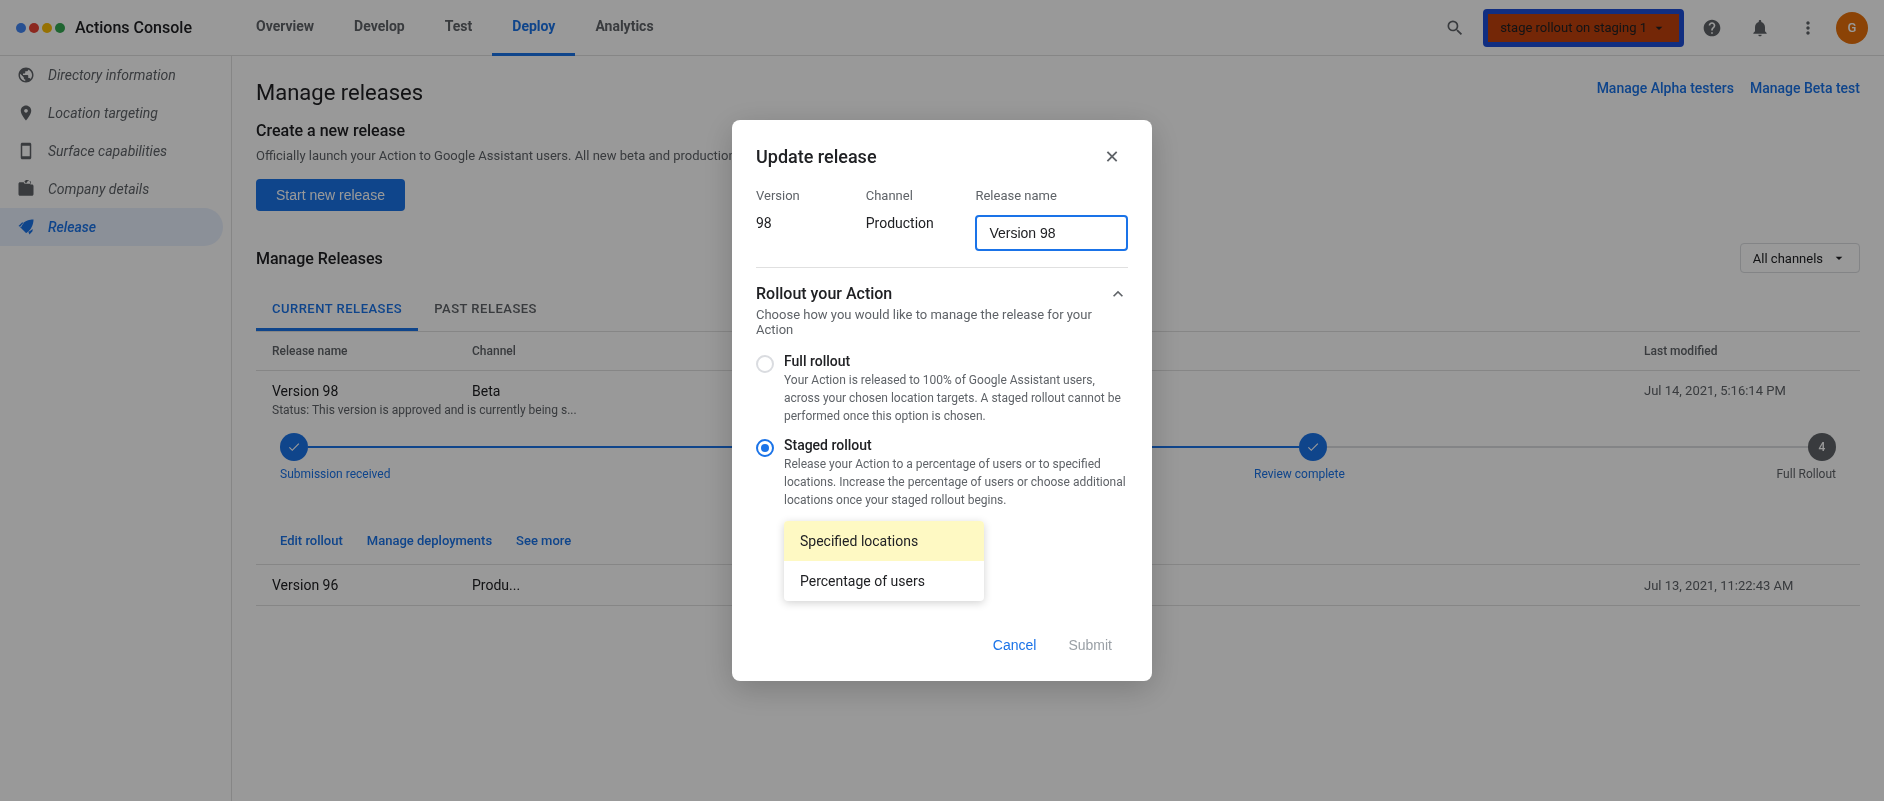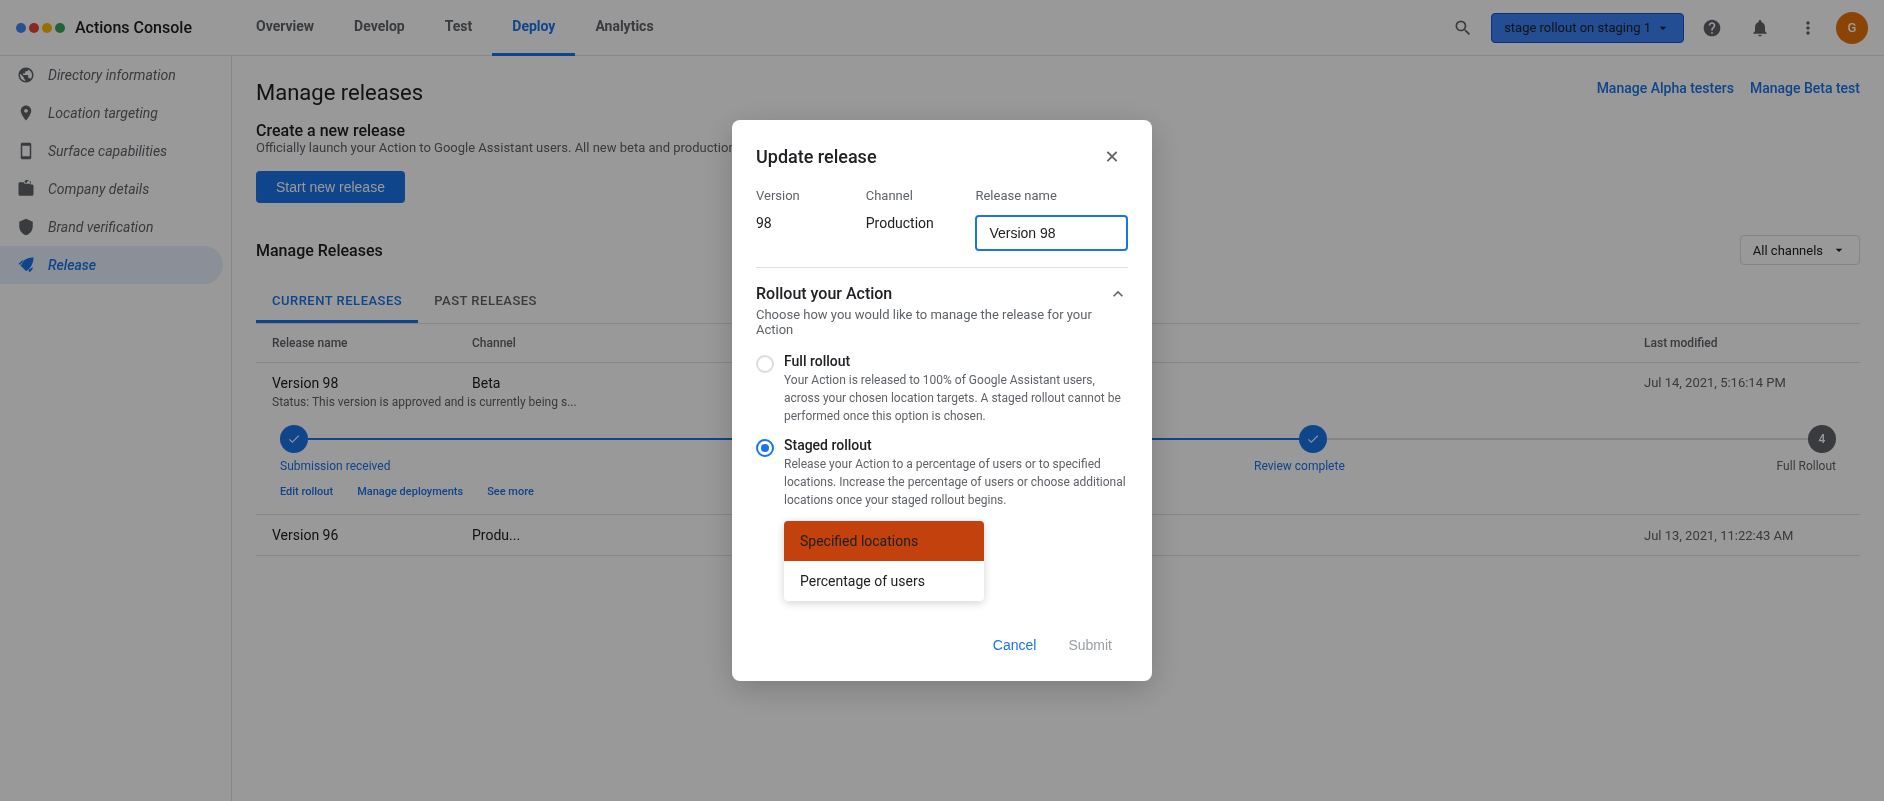--- a/index.html
+++ b/index.html
@@ -22,22 +22,22 @@
     .nav-tabs { display: flex; align-items: center; gap: 0; flex: 1; }
     .nav-tab {
       padding: 0 20px; height: 56px; display: flex; align-items: center;
       font-size: 14px; color: #5f6368; cursor: pointer; border-bottom: 3px solid transparent;
       font-weight: 700;
     }
     .nav-tab.active { color: #1a73e8; border-bottom: 3px solid #1a73e8; }
     .nav-right { display: flex; align-items: center; gap: 8px; margin-left: auto; }
     .nav-dropdown {
       display: flex; align-items: center; gap: 4px; padding: 6px 12px;
-      border: 1px solid #1d4ed8; border-radius: 4px; font-size: 13px; cursor: pointer;
-      background: #3b82f6; color: #202124;
+      border: 5px solid #1d4ed8; border-radius: 4px; font-size: 13px; cursor: pointer;
+      background: #c2410c; color: #202124;
     }
     .nav-icon-btn {
       width: 40px; height: 40px; border-radius: 50%; display: flex; align-items: center;
       justify-content: center; cursor: pointer; color: #5f6368;
     }
     .avatar { width: 32px; height: 32px; border-radius: 50%; background: #e8710a; display: flex; align-items: center; justify-content: center; color: #fff; font-size: 13px; font-weight: 500; }
 
     
     .sidebar {
       position: fixed; top: 56px; left: 0; width: 232px; bottom: 0;
@@ -52,21 +52,21 @@
     }
     .sidebar-item.active { background: #e8f0fe; color: #1a73e8; font-weight: 500; }
     .sidebar-icon { font-size: 18px; width: 20px; display: flex; justify-content: center; }
 
     
     .main {
       margin-top: 56px; margin-left: 232px; padding: 24px;
       min-height: calc(100vh - 56px); background: #fff; position: relative;
     }
     .page-title { font-size: 22px; font-weight: 400; color: #202124; margin-bottom: 8px; }
-    .section-title { font-size: 16px; font-weight: 500; color: #202124; margin-bottom: 0; }
+    .section-title { font-size: 16px; font-weight: 500; color: #202124; margin-bottom: 8px; }
     .section-desc { font-size: 13px; color: #5f6368; margin-bottom: 16px; }
 
     .top-links { position: absolute; top: 24px; right: 24px; display: flex; gap: 16px; }
     .link-btn { color: #1a73e8; font-size: 14px; cursor: pointer; font-weight: 500; }
 
     .btn-primary {
       background: #1a73e8; color: #fff; border: none; border-radius: 4px;
       padding: 8px 20px; font-size: 14px; font-weight: 500; cursor: pointer;
     }
 
@@ -93,22 +93,22 @@
       font-size: 12px; font-weight: 500; color: #5f6368; background: #fff;
     }
     .progress-step {
       width: 28px; height: 28px; border-radius: 50%; background: #1a73e8;
       display: flex; align-items: center; justify-content: center; color: #fff;
       font-size: 12px; font-weight: 500; z-index: 2; flex-shrink: 0;
     }
 
     .row-actions { display: flex; gap: 8px; align-items: center; margin-top: 8px; }
     .action-btn {
-      color: #1a73e8; font-size: 11px; cursor: pointer; font-weight: 500;
-      padding: 4px 8px; border-radius: 4px;
+      color: #1a73e8; font-size: 13px; cursor: pointer; font-weight: 500;
+      padding: 4px 8px; border-radius: 4px; margin-top: 40px;
     }
 
     
     .overlay {
       position: fixed; top: 0; left: 0; right: 0; bottom: 0;
       background: rgba(0,0,0,0.4); z-index: 200; display: flex; align-items: center; justify-content: center;
     }
 
     
     .dialog {
@@ -148,21 +148,21 @@
       width: 18px; height: 18px; border-radius: 50%; border: 2px solid #dadce0;
       margin-top: 2px; flex-shrink: 0; display: flex; align-items: center; justify-content: center;
     }
     .radio-circle.selected { border: 2px solid #1a73e8; }
     .radio-inner { width: 8px; height: 8px; border-radius: 50%; background: #1a73e8; }
     .radio-label { font-size: 14px; font-weight: 500; color: #202124; margin-bottom: 2px; }
     .radio-desc { font-size: 12px; color: #5f6368; line-height: 1.5; }
     .dropdown-item {
       padding: 12px 16px; font-size: 14px; color: #202124; cursor: pointer;
     }
-    .dropdown-item.selected { background: #c2410c; }
+    .dropdown-item.selected { background: #fef9c3; }
 
     .dialog-footer {
       padding: 12px 24px 20px; display: flex; justify-content: flex-end; 
     }
     .btn-cancel {
       background: transparent; border: none; color: #1a73e8;
       font-size: 14px; font-weight: 500; padding: 8px 16px; cursor: pointer;
       border-radius: 4px;
     }
     .btn-submit {
@@ -254,28 +254,20 @@
     </span>
     <span>Surface capabilities</span>
   </div>
   <div class="sidebar-item">
     <span class="sidebar-icon">
       <svg width="18" height="18" viewBox="0 0 24 24" fill="currentColor" style="color:#5f6368">
           <path d="M20 6h-2.18c.07-.44.18-.86.18-1.3C18 2.12 15.88 0 13.3 0c-1.48 0-2.67.73-3.43 1.84L12 4.69l2.13-2.86C14.54 1.31 15.3 1 16.04 1c1.52 0 2.76 1.24 2.76 2.76 0 .41-.1.8-.25 1.24H10c0-1.1-.9-2-2-2H4c-1.1 0-2 .9-2 2v14c0 1.1.9 2 2 2h16c1.1 0 2-.9 2-2V8c0-1.1-.9-2-2-2z"></path>
         </svg>
     </span>
     <span>Company details</span>
-  </div>
-  <div class="sidebar-item">
-    <span class="sidebar-icon">
-      <svg width="18" height="18" viewBox="0 0 24 24" fill="currentColor" style="color:#5f6368">
-          <path d="M12 1L3 5v6c0 5.55 3.84 10.74 9 12 5.16-1.26 9-6.45 9-12V5l-9-4z"></path>
-        </svg>
-    </span>
-    <span>Brand verification</span>
   </div>
   <div class="sidebar-item active">
     <span class="sidebar-icon">
       <svg width="18" height="18" viewBox="0 0 24 24" fill="currentColor" style="color:#1a73e8">
           <path d="M9.19 6.35c-2.04 2.29-3.44 5.58-3.57 5.89L2 10.69l4.05-4.05c.47-.47 1.15-.68 1.81-.55l1.33.26zm11.46 11.46l-4.05 4.05-1.55-3.62c.3-.12 3.59-1.53 5.88-3.57l-.28 3.14zM22 2S13.32 1.67 7.46 7.53C5.29 9.7 4 12 4 12l8 8s2.31-1.29 4.47-3.46C22.33 10.68 22 2 22 2z"></path>
         </svg>
     </span>
     <span>Release</span>
   </div>
 </nav>

